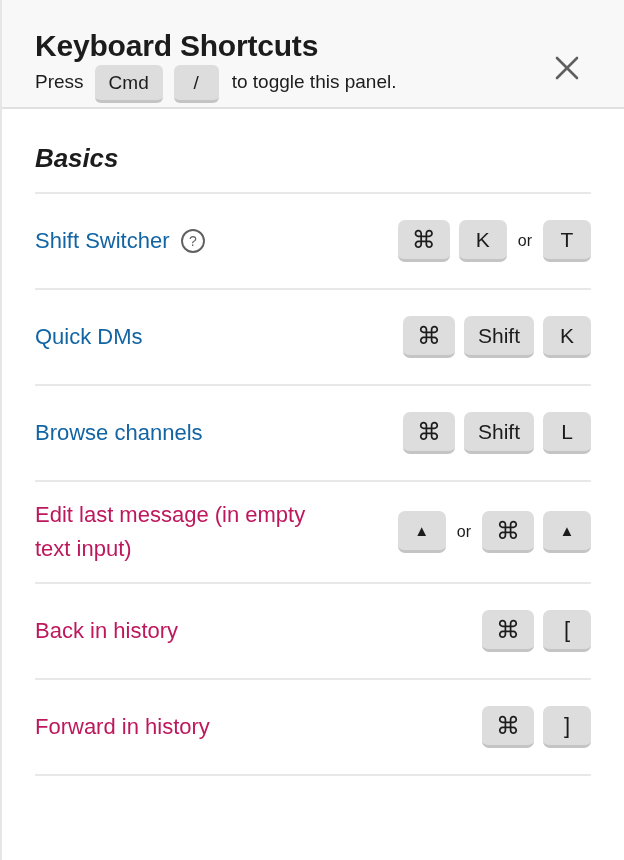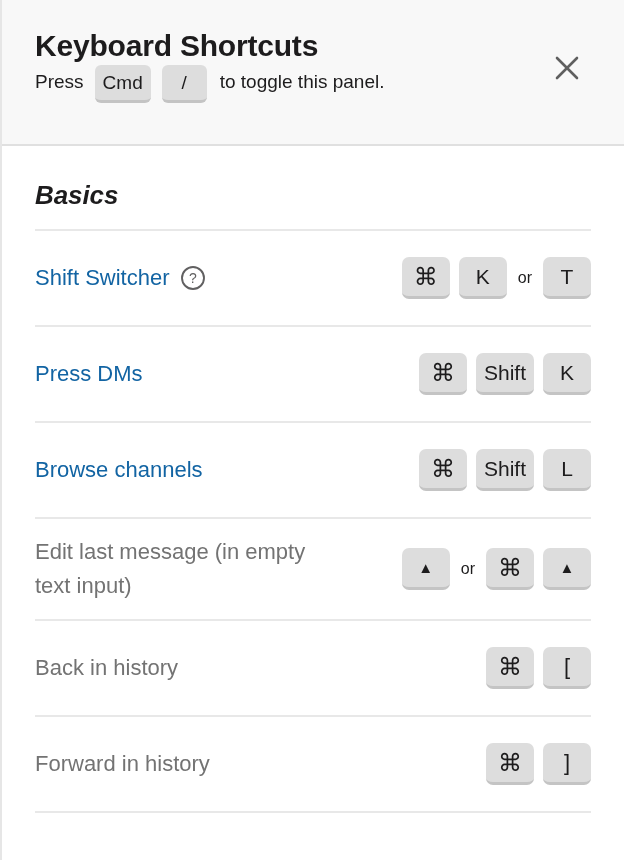--- a/index.html
+++ b/index.html
@@ -22,21 +22,21 @@
     box-sizing: border-box;
     border-left: 2px solid #e6e6e6;
     background: #ffffff;
     overflow: hidden;
   }
 
   
   .panel-header {
     position: relative;
     box-sizing: border-box;
-    height: 146px;
+    height: 109px;
     background: #f8f8f8;
     border-bottom: 2px solid #e0e0e0;
     padding: 28px 33px 0 33px;
   }
   .panel-title {
     font-size: 30px;
     font-weight: bold;
     color: #1d1c1d;
     line-height: 36px;
     letter-spacing: -0.2px;
@@ -70,21 +70,21 @@
   .close-btn svg { display: block; }
 
   
   .key {
     display: inline-flex;
     align-items: center;
     justify-content: center;
     box-sizing: border-box;
     min-width: 48px;
     height: 42px;
-    padding: 0 8px;
+    padding: 0 14px;
     background: #dddddd;
     border-radius: 7px;
     border-bottom: 3px solid #c4c4c4;
     color: #1d1c1d;
     font-family: "Liberation Sans", sans-serif;
     font-size: 21px;
     line-height: 1;
     vertical-align: middle;
   }
   .key.small {
@@ -120,21 +120,21 @@
     padding: 16px 0;
     gap: 16px;
   }
   .shortcut-row.last { border-bottom: 2px solid #e8e8e8; gap: 38px; }
 
   .row-label {
     display: flex;
     align-items: center;
     font-size: 22px;
     line-height: 34px;
-    color: #737373;
+    color: #be185d;
     max-width: 300px;
   }
   .row-label.link { color: #1264a3; cursor: pointer; }
   .row-label .help-icon {
     display: inline-flex;
     margin-left: 10px;
     flex: 0 0 auto;
     cursor: pointer;
   }
   .row-label .help-icon svg { display: block; }
@@ -192,21 +192,21 @@
           </div>
           <div class="row-keys">
             <span class="key cmd">⌘</span>
             <span class="key">K</span>
             <span class="or-text">or</span>
             <span class="key">T</span>
           </div>
         </div>
         <div class="shortcut-row">
           <div class="row-label link">
-            <span>Press DMs</span>
+            <span>Quick DMs</span>
           </div>
           <div class="row-keys">
             <span class="key cmd">⌘</span>
             <span class="key">Shift</span>
             <span class="key">K</span>
           </div>
         </div>
         <div class="shortcut-row">
           <div class="row-label link">
             <span>Browse channels</span>

